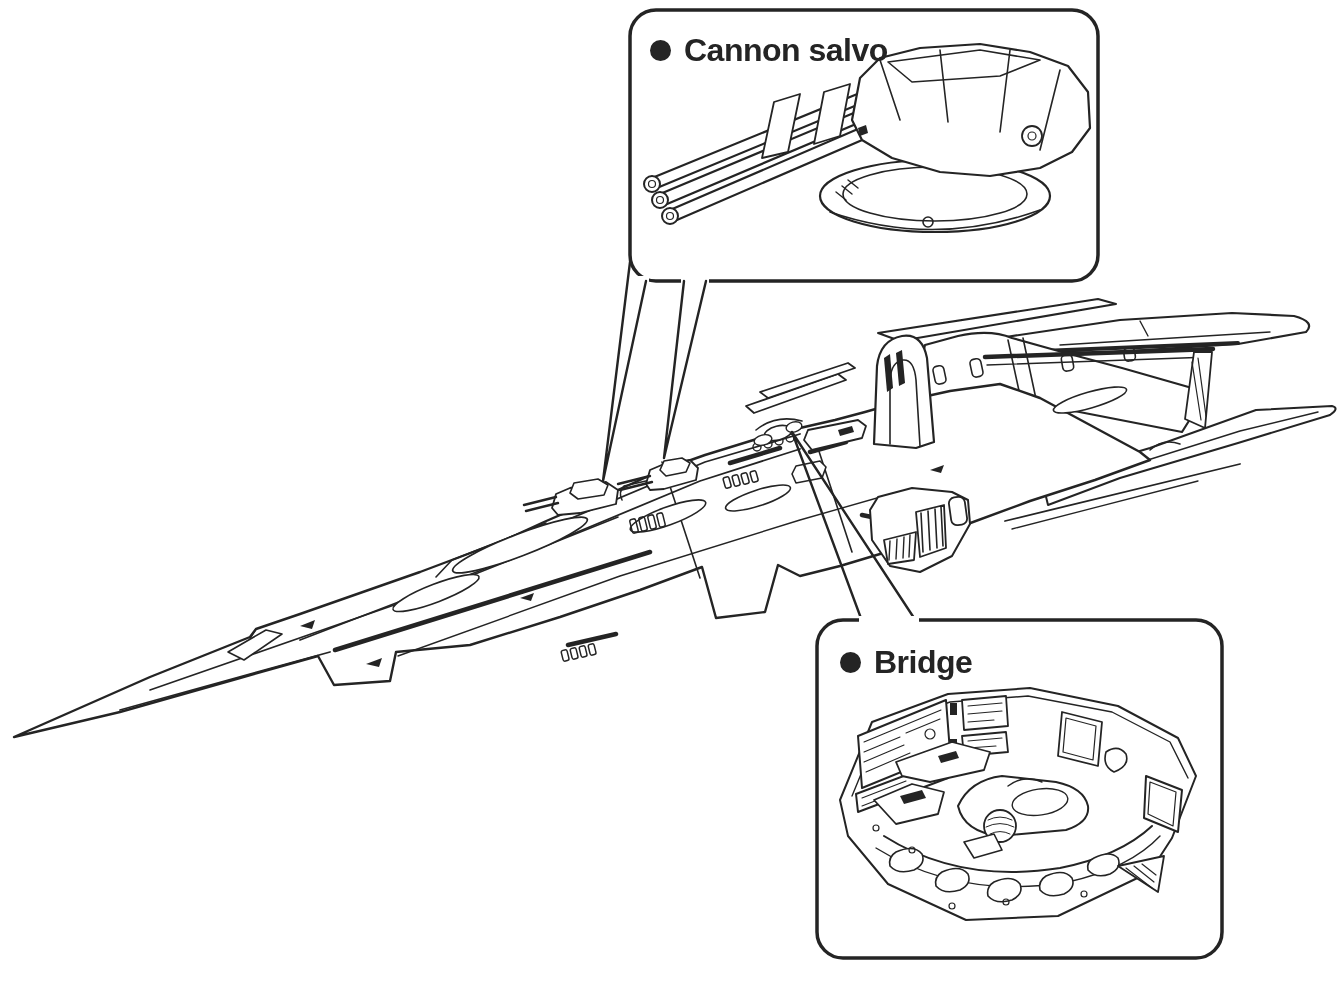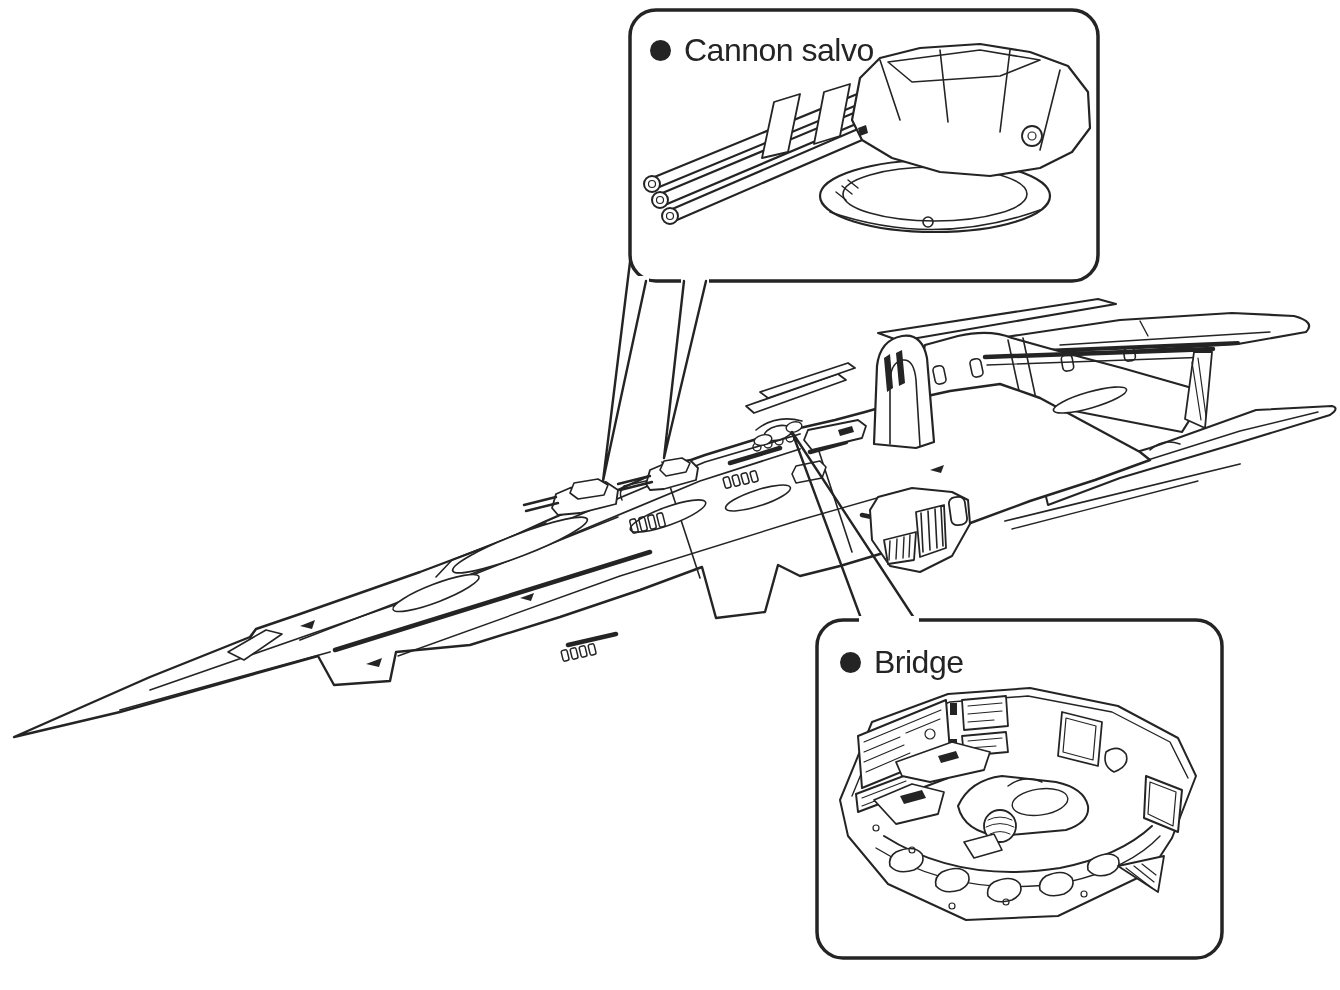--- a/index.html
+++ b/index.html
@@ -8,21 +8,21 @@
   .canvas {
     position:relative; width:1340px; height:990px;
     background:var(--paper); overflow:hidden;
   }
   svg.art { position:absolute; inset:0; }
   .ln   { stroke:var(--ink); fill:none; stroke-linecap:round; stroke-linejoin:round; }
   .shape{ stroke:var(--ink); fill:var(--paper); stroke-linejoin:round; }
   .dark { fill:var(--ink); stroke:none; }
   .callout-label {
     position:absolute; display:flex; align-items:center; gap:13px;
-    color:var(--ink); font-weight:normal; font-size:32px; letter-spacing:-0.5px;
+    color:var(--ink); font-weight:bold; font-size:32px; letter-spacing:-0.5px;
     white-space:nowrap;
   }
   .bullet {
     width:21px; height:21px; border-radius:50%; background:var(--ink);
     flex:0 0 auto;
   }
 </style>
 </head>
 <body>
 

